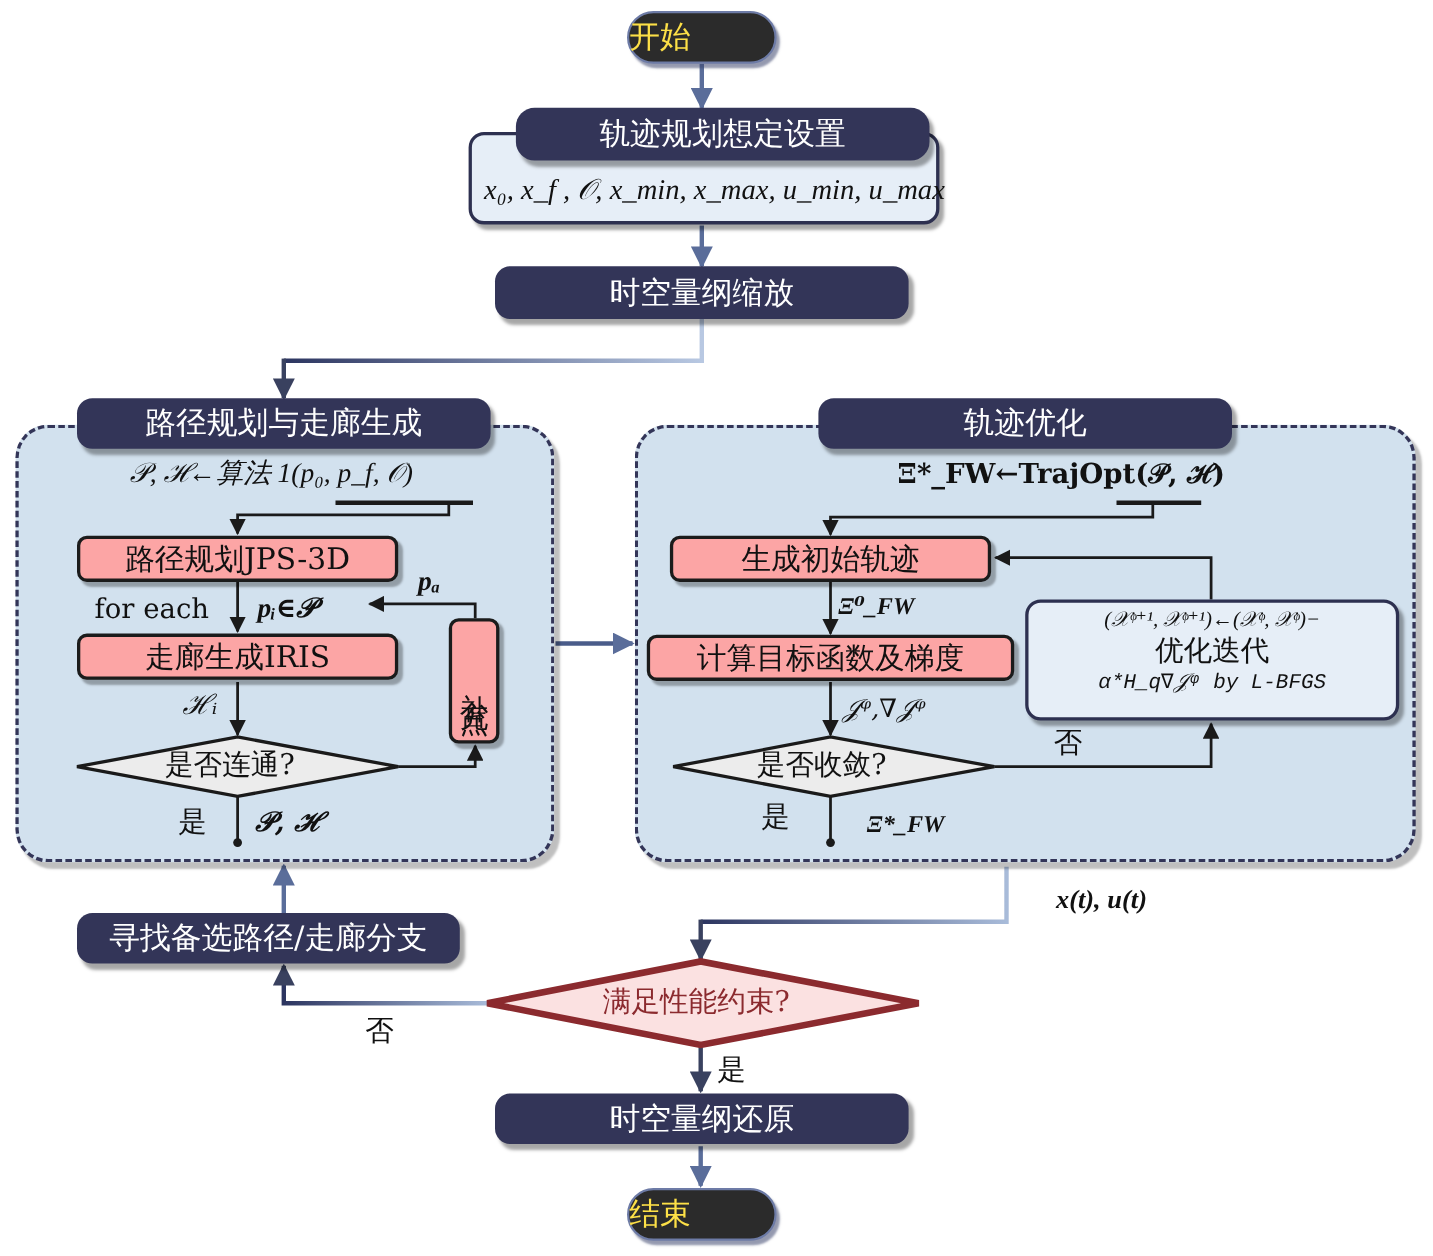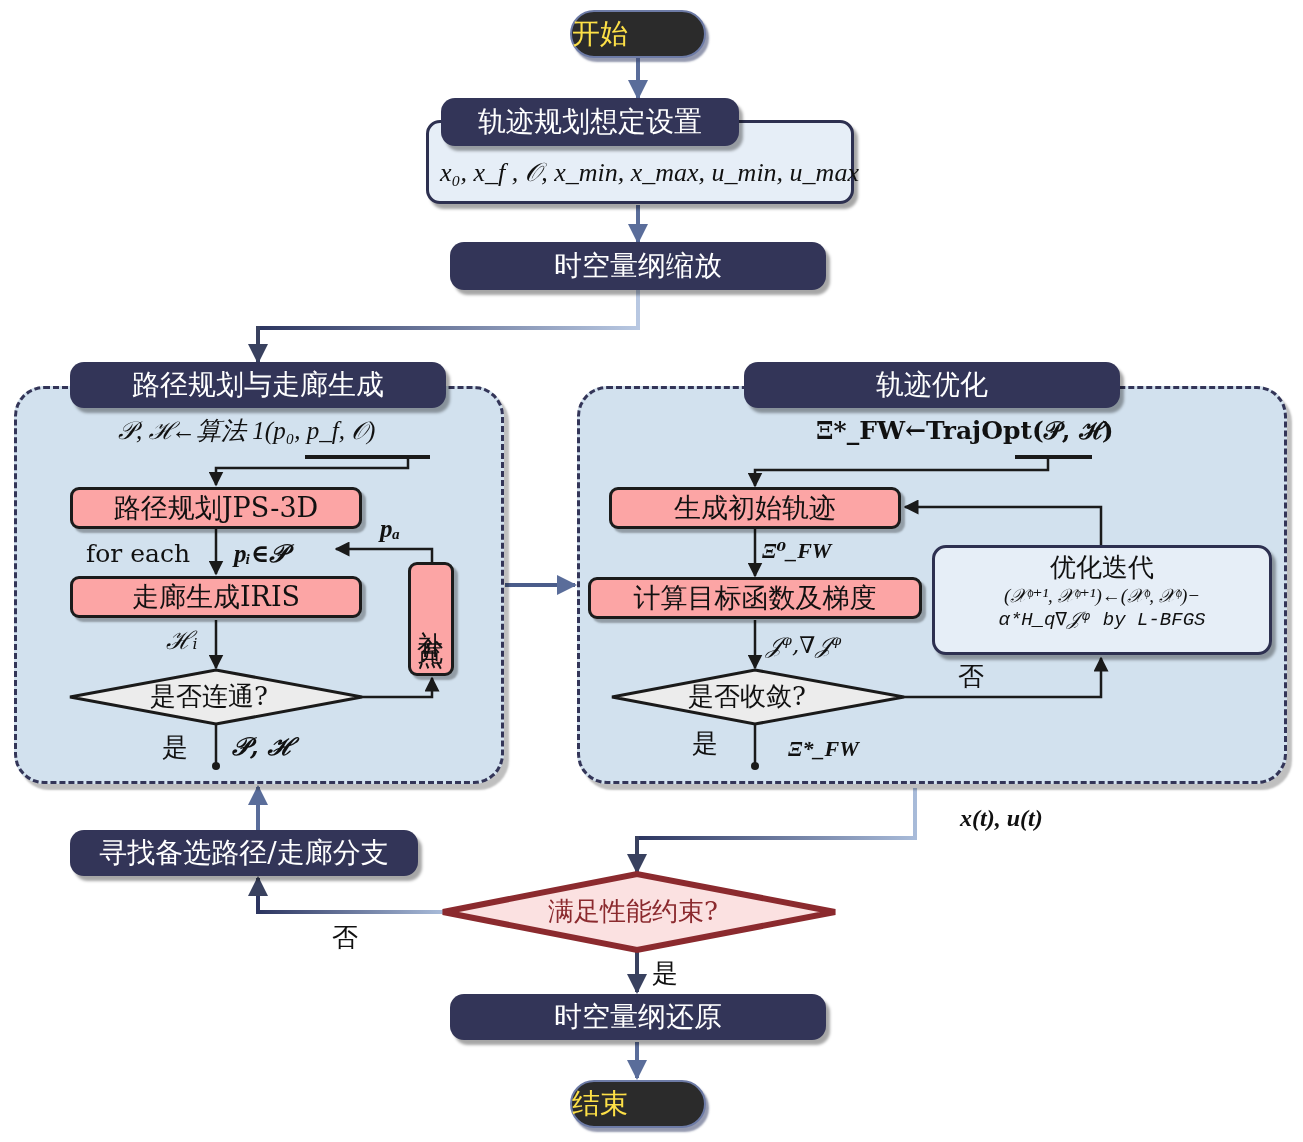--- a/index.html
+++ b/index.html
@@ -127,21 +127,21 @@
   <path d="M1101,545 L1101,507 L905,507" fill="none" stroke="#1a1a1a" stroke-width="2.5" marker-end="url(#arrBlack2)"></path>
   <line x1="755" y1="724" x2="755" y2="766" stroke="#1a1a1a" stroke-width="2.5"></line>
   <circle cx="755" cy="766" r="4" fill="#1a1a1a"></circle>
 </svg>
 
 <div class="abs terminal" style="left:570px; top:10px; width:136px; height:48px;">
   <span>开始</span>
 </div>
 
 <div class="abs light-box" style="left:426px; top:120px; width:428px; height:84px;"></div>
-<div class="abs pill" style="left:441px; top:98px; width:298px; height:48px;">
+<div class="abs pill" style="left:469px; top:98px; width:376px; height:48px;border-radius:17px;">
   <span>轨迹规划想定设置</span>
 </div>
 <div class="abs label math" style="left:440px; top:160px; width:405px; text-align:left; font-size:26px;">
   <span>x₀, x_f , 𝒪, x_min, x_max, u_min, u_max</span>
 </div>
 
 <div class="abs pill" style="left:450px; top:242px; width:376px; height:48px;">
   <span>时空量纲缩放</span>
 </div>
 
@@ -207,22 +207,22 @@
   <span>否</span>
 </div>
 <div class="abs label" style="left:692px; top:730px; font-size:26px;">
   <span>是</span>
 </div>
 <div class="abs label math bold" style="left:788px; top:738px; font-size:22px;">
   <span>Ξ*_FW</span>
 </div>
 
 <div class="abs light-box" style="left:932px; top:545px; width:340px; height:110px; text-align:center;">
+  <div class="label math" style="font-size:19px; margin-top:6px;">(𝒳ᵠ⁺¹, 𝒳ᵠ⁺¹)←(𝒳ᵠ, 𝒳ᵠ)−</div>
   <div class="label" style="font-size:26px; margin-top:6px;">优化迭代</div>
-  <div class="label math" style="font-size:19px; margin-top:6px;">(𝒳ᵠ⁺¹, 𝒳ᵠ⁺¹)←(𝒳ᵠ, 𝒳ᵠ)−</div>
   <div class="label math" style="font-size:19px; margin-top:6px;font-family:Liberation Mono, monospace;">α*H_q∇𝒥ᵠ by L-BFGS</div>
 </div>
 
 <div class="abs label math bold" style="left:960px; top:806px; font-size:24px;">
   <span>x(t), u(t)</span>
 </div>
 
 <div class="abs pill" style="left:70px; top:830px; width:348px; height:46px;">
   <span>寻找备选路径/走廊分支</span>
 </div>

